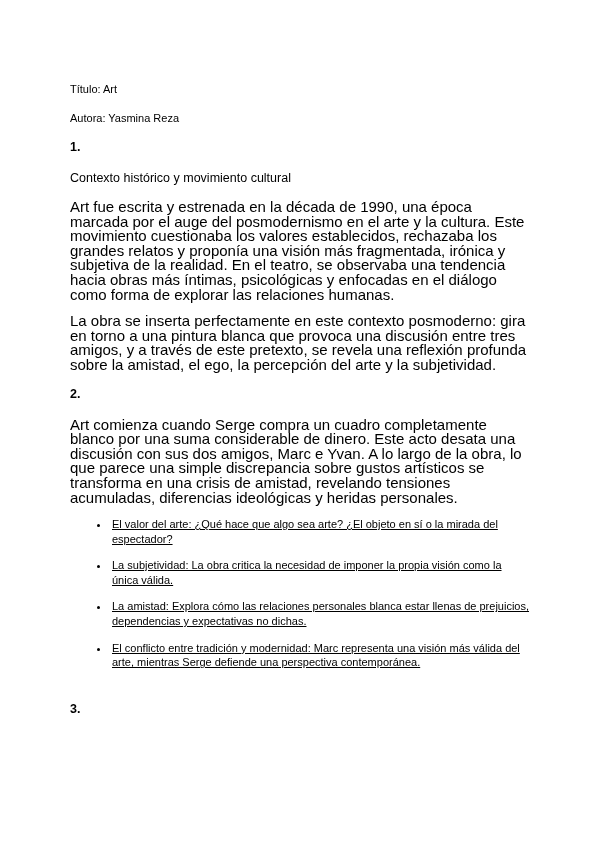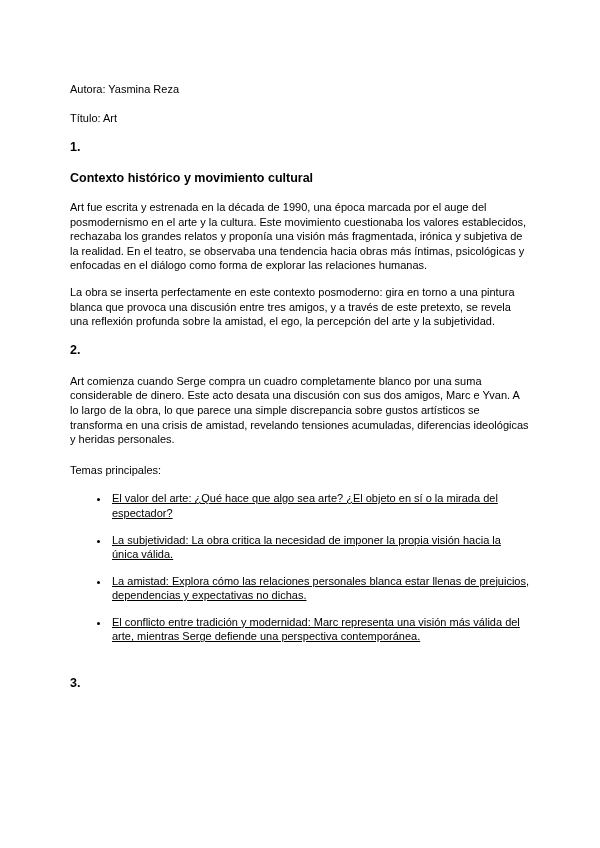--- a/index.html
+++ b/index.html
@@ -25,25 +25,25 @@
     .section-num {
       font-size: 12.5px;
       font-weight: bold;
       margin: 14px 0 17px 0;
     }
     .section-num.extra-gap {
       margin-top: 32px;
     }
     .heading {
       font-size: 12.5px;
-      font-weight: bold;
+      font-weight: normal;
       margin: 0 0 15px 0;
     }
     .body-para {
-      font-size: 11px;
+      font-size: 15px;
       line-height: 14.6px;
       margin: 0 0 12px 0;
     }
     .list-intro {
       font-size: 11px;
       line-height: 14.6px;
       margin: 16px 0 14px 0;
     }
     ul.topics {
       margin: 0 0 12px 0;
@@ -56,34 +56,33 @@
       line-height: 14.6px;
       margin: 0 0 12px 0;
       padding-left: 2px;
     }
   </style>
 </head>
 <body>
 
 <div class="doc">
 
+  <p class="meta">Título: Art</p>
   <p class="meta">Autora: Yasmina Reza</p>
-  <p class="meta">Título: Art</p>
 
   <h2 class="section-num">1.</h2>
   <h2 class="heading">Contexto histórico y movimiento cultural</h2>
   <p class="body-para">Art fue escrita y estrenada en la década de 1990, una época marcada por el auge del posmodernismo en el arte y la cultura. Este movimiento cuestionaba los valores establecidos, rechazaba los grandes relatos y proponía una visión más fragmentada, irónica y subjetiva de la realidad. En el teatro, se observaba una tendencia hacia obras más íntimas, psicológicas y enfocadas en el diálogo como forma de explorar las relaciones humanas.</p>
   <p class="body-para">La obra se inserta perfectamente en este contexto posmoderno: gira en torno a una pintura blanca que provoca una discusión entre tres amigos, y a través de este pretexto, se revela una reflexión profunda sobre la amistad, el ego, la percepción del arte y la subjetividad.</p>
 
   <h2 class="section-num">2.</h2>
   <p class="body-para">Art comienza cuando Serge compra un cuadro completamente blanco por una suma considerable de dinero. Este acto desata una discusión con sus dos amigos, Marc e Yvan. A lo largo de la obra, lo que parece una simple discrepancia sobre gustos artísticos se transforma en una crisis de amistad, revelando tensiones acumuladas, diferencias ideológicas y heridas personales.</p>
-  <p class="list-intro">Temas principales:</p>
 
   <ul class="topics">
     <li>El valor del arte: ¿Qué hace que algo sea arte? ¿El objeto en sí o la mirada del espectador?</li>
-    <li>La subjetividad: La obra critica la necesidad de imponer la propia visión hacia la única válida.</li>
+    <li>La subjetividad: La obra critica la necesidad de imponer la propia visión como la única válida.</li>
     <li>La amistad: Explora cómo las relaciones personales blanca estar llenas de prejuicios, dependencias y expectativas no dichas.</li>
     <li>El conflicto entre tradición y modernidad: Marc representa una visión más válida del arte, mientras Serge defiende una perspectiva contemporánea.</li>
   </ul>
 
   <h2 class="section-num extra-gap">3.</h2>
 
 </div>
 
 </body></html>

